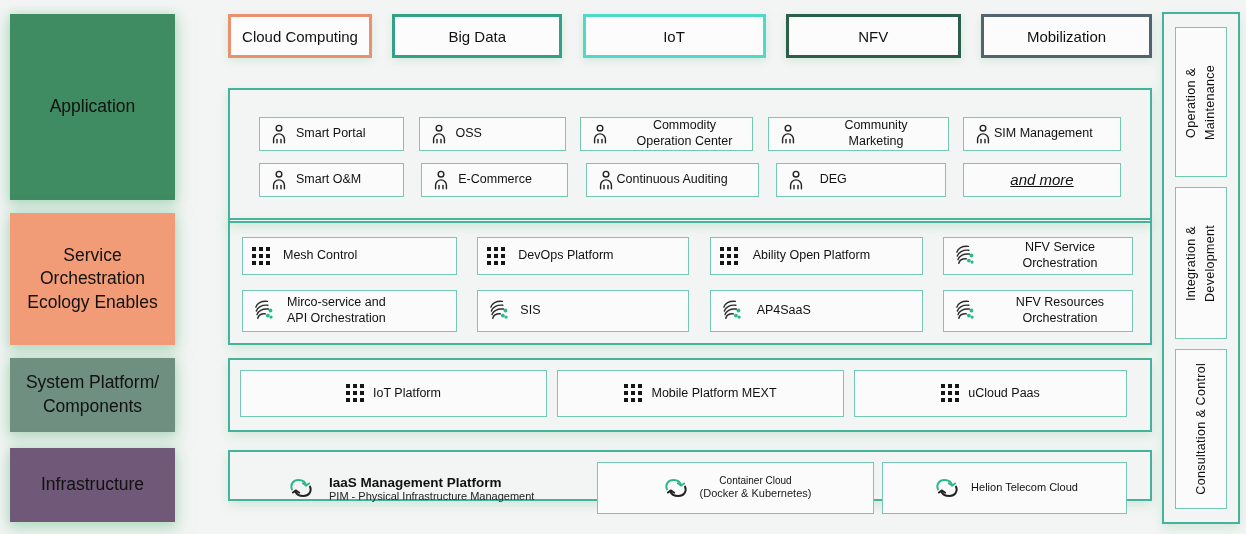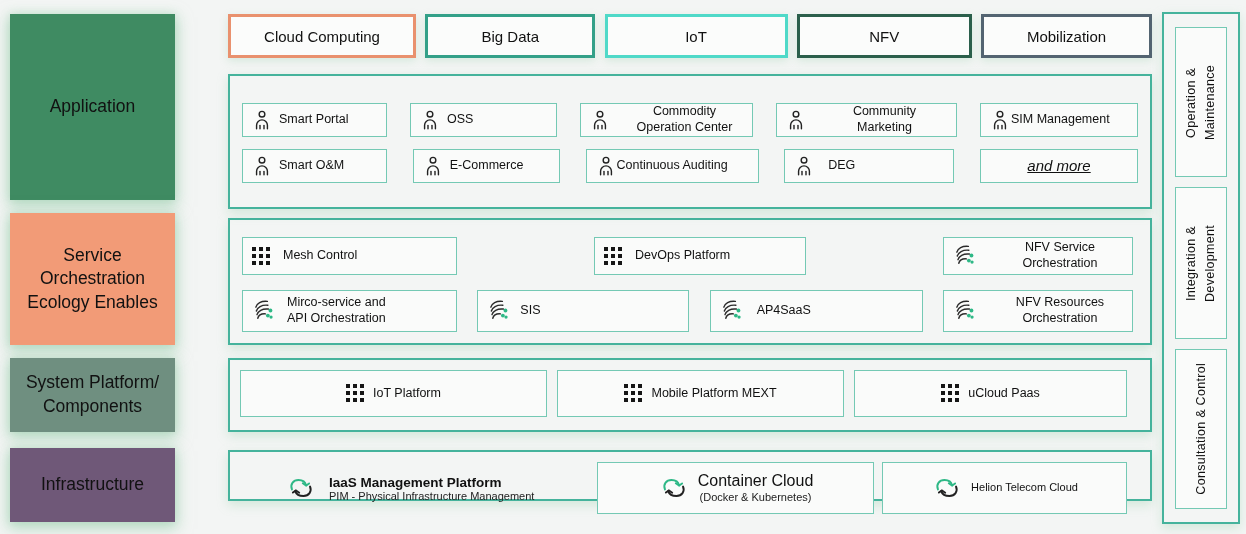--- a/index.html
+++ b/index.html
@@ -63,28 +63,28 @@
 
   <div class="layer-label" style="top: 14px; height: 186px; background-color: rgb(63, 139, 98);">Application</div>
   <div class="layer-label" style="top: 213px; height: 132px; background-color: rgb(242, 155, 119);">Service
 Orchestration
 Ecology Enables</div>
   <div class="layer-label" style="top: 358px; height: 74px; background-color: rgb(111, 143, 128);">System Platform/
 Components</div>
   <div class="layer-label" style="top: 448px; height: 74px; background-color: rgb(111, 88, 120);">Infrastructure</div>
 
   <div class="chips">
-    <div class="chip" style="width: 188px; border-color: rgb(233, 145, 110); text-align: center;">Cloud Computing</div>
+    <div class="chip" style="width: 144px; border-color: rgb(233, 145, 110); text-align: center;">Cloud Computing</div>
     <div class="chip" style="width: 170px; border-color: rgb(51, 160, 136);">Big Data</div>
     <div class="chip" style="width: 183px; border-color: rgb(79, 217, 200);">IoT</div>
     <div class="chip" style="width: 175px; border-color: rgb(43, 95, 75);">NFV</div>
     <div class="chip" style="width: 171px; border-color: rgb(83, 100, 113);">Mobilization</div>
   </div>
 
-  <div class="section" style="top:74px;height:135px;padding:27px 12px 0">
+  <div class="section" style="top:88px;height:135px;padding:27px 29px 0">
     <div class="row" style="height:34px;margin-bottom:12px">
       <div class="item pad" style="width:145px">
         <span class="icon">
             <svg width="20" height="22" viewBox="0 0 24 26" fill="none" stroke="#222" stroke-width="1.7">
               <circle cx="12" cy="6" r="3.4"></circle>
               <path d="M5.5 23.5v-4.2a6.5 6.5 0 0 1 13 0v4.2" stroke-linecap="round"></path>
               <path d="M9.6 19.5v4" stroke-linecap="round"></path>
               <path d="M14.4 19.5v4" stroke-linecap="round"></path>
             </svg>
           </span>
@@ -214,20 +214,36 @@
               <rect x="14" y="0" width="4" height="4"></rect>
               <rect x="0" y="7" width="4" height="4"></rect>
               <rect x="7" y="7" width="4" height="4"></rect>
               <rect x="14" y="7" width="4" height="4"></rect>
               <rect x="0" y="14" width="4" height="4"></rect>
               <rect x="7" y="14" width="4" height="4"></rect>
               <rect x="14" y="14" width="4" height="4"></rect>
             </svg>
           </span>
         <span class="item-label">DevOps Platform</span>
+      </div>
+      <div class="item pad" style="width:213px;gap:14px">
+        <span class="icon">
+            <svg width="19" height="19" viewBox="0 0 19 19" fill="#161616">
+              <rect x="0" y="0" width="4" height="4"></rect>
+              <rect x="7" y="0" width="4" height="4"></rect>
+              <rect x="14" y="0" width="4" height="4"></rect>
+              <rect x="0" y="7" width="4" height="4"></rect>
+              <rect x="7" y="7" width="4" height="4"></rect>
+              <rect x="14" y="7" width="4" height="4"></rect>
+              <rect x="0" y="14" width="4" height="4"></rect>
+              <rect x="7" y="14" width="4" height="4"></rect>
+              <rect x="14" y="14" width="4" height="4"></rect>
+            </svg>
+          </span>
+        <span class="item-label">Ability Open Platform</span>
       </div>
       <div class="item pad" style="width:190px;gap:10px">
         <span class="icon">
             <svg width="25" height="26" viewBox="0 0 26 27">
               <g stroke="#2b2b2b" stroke-width="1.5" fill="none" stroke-linecap="round">
                 <path d="M16 3.5C9.5 2.8 5 5.8 4 9.5"></path>
                 <path d="M16.5 7.5C10 6.8 5.5 9.8 4.5 13.5"></path>
                 <path d="M17 11.5C10.5 10.8 6.2 13.6 5.2 17.3"></path>
                 <path d="M14 16.5C9.8 16.2 6.8 18 6 21"></path>
               </g>
@@ -391,21 +407,21 @@
     <div class="item center" style="width:277px;height:52px;margin-left:37px">
       <span class="icon">
           <svg width="32" height="26" viewBox="0 0 32 26" fill="none" stroke-linecap="round">
             <path d="M7 14.5C4.8 9.5 8.2 5 13.5 5c4.3 0 7 2.6 7.6 5.4" stroke="#2eb886" stroke-width="1.9"></path>
             <path d="M17.8 8.2l3.3 2.4 3-2.2" stroke="#2eb886" stroke-width="1.9"></path>
             <path d="M25 11.5c2.2 5-1.2 9.5-6.5 9.5-4.3 0-7.4-2.1-8.4-4.9" stroke="#222" stroke-width="1.9"></path>
             <path d="M14.2 17.8l-3.3-2.4-3 2.2" stroke="#222" stroke-width="1.9"></path>
           </svg>
         </span>
       <span class="txtcol c">
-        <span style="font-size:16px">Container Cloud</span>
+        <span style="font-size:10px">Container Cloud</span>
         <span class="subtitle">(Docker &amp; Kubernetes)</span>
       </span>
     </div>
     <div class="item center" style="width:245px;height:52px;margin-left:8px">
       <span class="icon">
           <svg width="32" height="26" viewBox="0 0 32 26" fill="none" stroke-linecap="round">
             <path d="M7 14.5C4.8 9.5 8.2 5 13.5 5c4.3 0 7 2.6 7.6 5.4" stroke="#2eb886" stroke-width="1.9"></path>
             <path d="M17.8 8.2l3.3 2.4 3-2.2" stroke="#2eb886" stroke-width="1.9"></path>
             <path d="M25 11.5c2.2 5-1.2 9.5-6.5 9.5-4.3 0-7.4-2.1-8.4-4.9" stroke="#222" stroke-width="1.9"></path>
             <path d="M14.2 17.8l-3.3-2.4-3 2.2" stroke="#222" stroke-width="1.9"></path>

